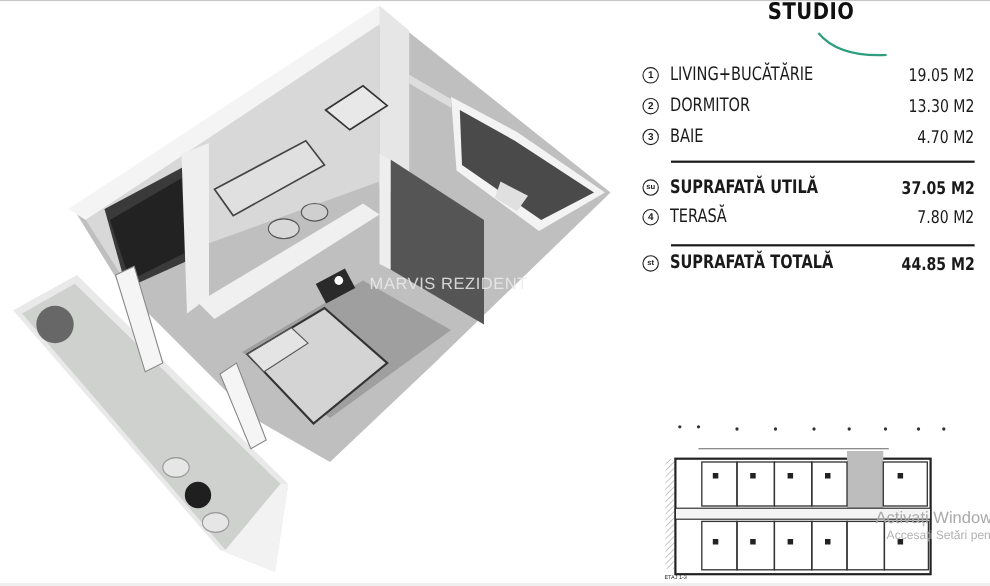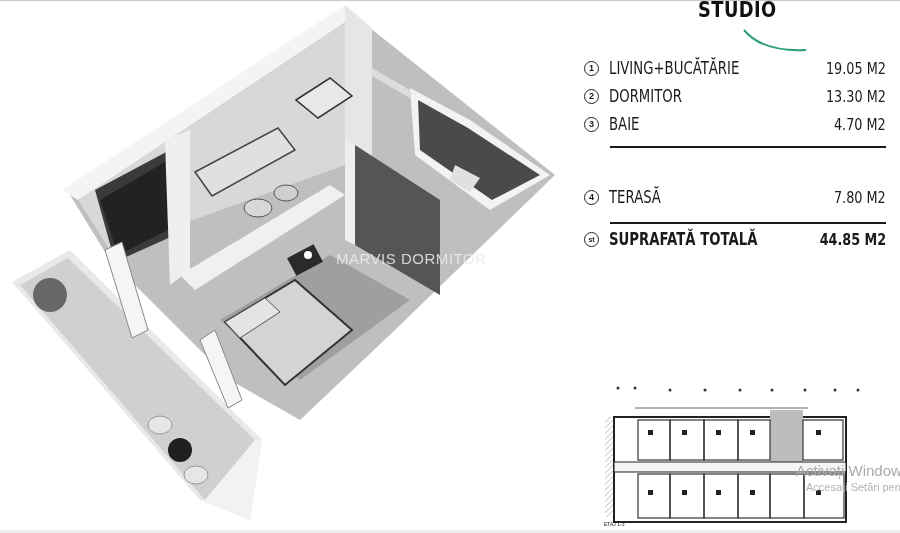--- a/index.html
+++ b/index.html
@@ -78,21 +78,21 @@
 
   <ellipse cx="160" cy="425" rx="12" ry="9" fill="#e6e6e6" stroke="#999"></ellipse>
   <circle cx="180" cy="450" r="12" fill="#1f1f1f"></circle>
   <ellipse cx="196" cy="475" rx="12" ry="9" fill="#e6e6e6" stroke="#999"></ellipse>
 
   <polygon points="105,250 122,242 148,330 132,338" fill="#f5f5f5" stroke="#888"></polygon>
   <polygon points="200,340 215,330 242,400 228,408" fill="#f5f5f5" stroke="#888"></polygon>
 
   <polygon points="372,68 410,90 410,98 372,76" fill="#ddd"></polygon>
 </svg>
-<div class="mark">MARVIS DORMITOR</div>
+<div class="mark">MARVIS REZIDENT</div>
 
 <div class="spec">
   <div class="title">STUDIO</div>
   <svg class="stamp" viewBox="0 0 70 30">
     <path d="M4 4 Q22 26 66 24" stroke="#2e9e7e" stroke-width="2" fill="none"></path>
   </svg>
 
   <div class="row" style="top:57px">
     <span class="badge">1</span>
     <span class="lbl">LIVING+BUCĂTĂRIE</span>
@@ -104,20 +104,25 @@
     <span class="val">13.30 M2</span>
   </div>
   <div class="row" style="top:113px">
     <span class="badge">3</span>
     <span class="lbl">BAIE</span>
     <span class="val">4.70 M2</span>
   </div>
 
   <div class="rule" style="top:146px"></div>
 
+  <div class="row" style="top:159px">
+    <span class="badge sm">su</span>
+    <span class="lbl bold">SUPRAFATĂ UTILĂ</span>
+    <span class="val bold">37.05 M2</span>
+  </div>
   <div class="row" style="top:186px">
     <span class="badge">4</span>
     <span class="lbl">TERASĂ</span>
     <span class="val">7.80 M2</span>
   </div>
 
   <div class="rule" style="top:222px"></div>
 
   <div class="row" style="top:228px">
     <span class="badge sm">st</span>

